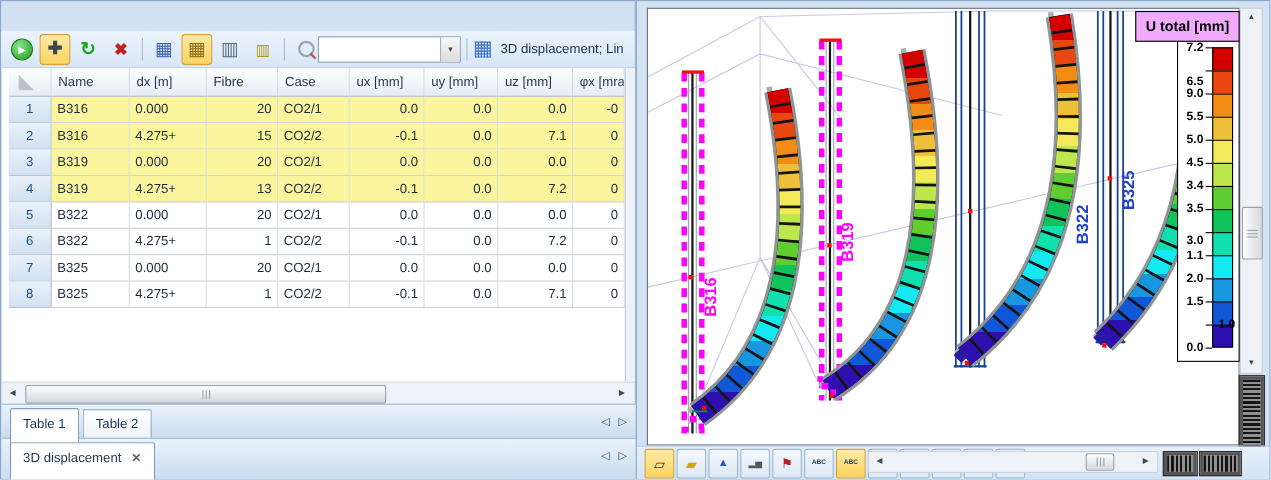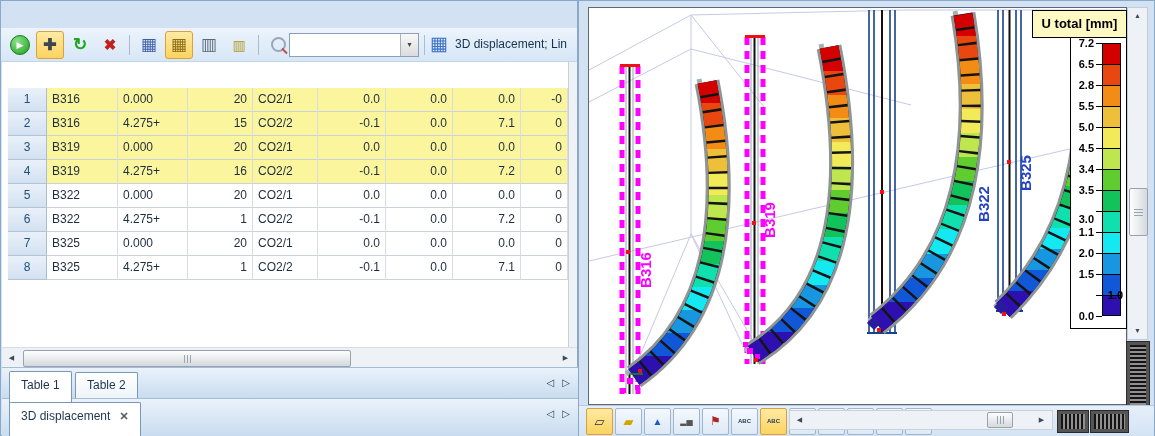--- a/index.html
+++ b/index.html
@@ -82,21 +82,21 @@
         font-size:12px;color:#1c3450;padding:0 11px;line-height:25px;cursor:pointer;box-sizing:border-box;}
   .tab.active{background:#fff;z-index:2;top:3px;height:44px;line-height:26px;}
   .tabnav{position:absolute;right:8px;top:9px;font-size:10px;color:#2c4258;display:flex;gap:8px;}
   .tabnav span{cursor:pointer;}
   .tabx{color:#55606c;font-size:11px;font-weight:bold;margin-left:9px;cursor:pointer;}
   
   #right{position:absolute;left:578px;top:0;width:577px;height:436px;background:#d2e2f3;
         border:1px solid #8aa8c9;box-sizing:border-box;}
   #viewport{position:absolute;left:9px;top:6px;width:537px;height:396px;background:#fff;border:1px solid #5a6a78;}
   #viewport svg{position:absolute;left:0;top:0;z-index:1;}
-  #legend-title{position:absolute;left:443px;top:2px;width:93px;height:26px;background:#fef9c3;
+  #legend-title{position:absolute;left:443px;top:2px;width:93px;height:26px;background:#f0abfc;
         border:1px solid #000;font-weight:bold;font-size:13px;color:#000;text-align:center;line-height:26px;z-index:3;}
   #legend-scale{position:absolute;left:481px;top:28px;width:55px;height:291px;background:#fff;
         border:1px solid #000;z-index:2;}
   .lseg{position:absolute;box-sizing:border-box;border:1px solid #000;border-bottom:none;}
   .lseg.last{border-bottom:1px solid #000;}
   .ltick{position:absolute;left:0;width:23px;text-align:right;font-size:11px;font-weight:bold;color:#000;line-height:12px;}
   .ldash{position:absolute;left:25px;width:6px;height:1px;background:#000;}
   
   .vscroll{position:absolute;left:548px;top:6px;width:21px;height:333px;background:#eef2f6;
         border:1px solid #c3cdd8;box-sizing:border-box;}
@@ -182,20 +182,31 @@
     <span class="cval"></span>
     <span class="carrow">▾</span>
   </div>
   <span class="tsep" style="position:absolute;left:419px;top:34px;"></span>
   <div class="report" style="position:absolute;left:427px;top:31px;width:150px;">
     <span class="glyph g-rep">▦</span>
     <span class="report-label">3D displacement; Lin</span>
   </div>
 
   <div id="tablewrap">
+    <div class="thead">
+      <div class="hcell c-num"></div>
+      <div class="hcell c-name">Name</div>
+      <div class="hcell c-dx">dx [m]</div>
+      <div class="hcell c-fibre">Fibre</div>
+      <div class="hcell c-case">Case</div>
+      <div class="hcell c-ux">ux [mm]</div>
+      <div class="hcell c-uy">uy [mm]</div>
+      <div class="hcell c-uz">uz [mm]</div>
+      <div class="hcell c-phix">φx [mra</div>
+    </div>
     <div class="rows">
         <div class="trow sel">
           <div class="cell c-num">1</div>
           <div class="cell c-name">B316</div>
           <div class="cell c-dx">0.000</div>
           <div class="cell c-fibre">20</div>
           <div class="cell c-case">CO2/1</div>
           <div class="cell c-ux">0.0</div>
           <div class="cell c-uy">0.0</div>
           <div class="cell c-uz">0.0</div>
@@ -220,21 +231,21 @@
           <div class="cell c-case">CO2/1</div>
           <div class="cell c-ux">0.0</div>
           <div class="cell c-uy">0.0</div>
           <div class="cell c-uz">0.0</div>
           <div class="cell c-phix">0</div>
         </div>
         <div class="trow sel">
           <div class="cell c-num">4</div>
           <div class="cell c-name">B319</div>
           <div class="cell c-dx">4.275+</div>
-          <div class="cell c-fibre">16</div>
+          <div class="cell c-fibre">13</div>
           <div class="cell c-case">CO2/2</div>
           <div class="cell c-ux">-0.1</div>
           <div class="cell c-uy">0.0</div>
           <div class="cell c-uz">7.2</div>
           <div class="cell c-phix">0</div>
         </div>
         <div class="trow">
           <div class="cell c-num">5</div>
           <div class="cell c-name">B322</div>
           <div class="cell c-dx">0.000</div>
@@ -549,23 +560,23 @@
         <div class="lseg" style="top: 111px; left: 31px; width: 19px; height: 21px; background: rgb(190, 230, 78);"></div>
         <div class="lseg" style="top: 132px; left: 31px; width: 19px; height: 21px; background: rgb(95, 204, 48);"></div>
         <div class="lseg" style="top: 153px; left: 31px; width: 19px; height: 21px; background: rgb(18, 194, 90);"></div>
         <div class="lseg" style="top: 174px; left: 31px; width: 19px; height: 21px; background: rgb(16, 224, 174);"></div>
         <div class="lseg" style="top: 195px; left: 31px; width: 19px; height: 21px; background: rgb(20, 232, 240);"></div>
         <div class="lseg" style="top: 216px; left: 31px; width: 19px; height: 21px; background: rgb(24, 150, 224);"></div>
         <div class="lseg" style="top: 237px; left: 31px; width: 19px; height: 21px; background: rgb(16, 88, 216);"></div>
         <div class="lseg last" style="top: 258px; left: 31px; width: 19px; height: 21px; background: rgb(46, 16, 176);"></div>
         <div class="ltick" style="top: 0px;">7.2</div>
         <div class="ldash" style="top: 6px;"></div>
-        <div class="ltick" style="top: 21px;">6.5</div>
+        <div class="ltick" style="top: 31px;">6.5</div>
         <div class="ldash" style="top: 27px;"></div>
-        <div class="ltick" style="top: 42px;">2.8</div>
+        <div class="ltick" style="top: 42px;">9.0</div>
         <div class="ldash" style="top: 48px;"></div>
         <div class="ltick" style="top: 63px;">5.5</div>
         <div class="ldash" style="top: 69px;"></div>
         <div class="ltick" style="top: 84px;">5.0</div>
         <div class="ldash" style="top: 90px;"></div>
         <div class="ltick" style="top: 105px;">4.5</div>
         <div class="ldash" style="top: 111px;"></div>
         <div class="ltick" style="top: 126px;">3.4</div>
         <div class="ldash" style="top: 132px;"></div>
         <div class="ltick" style="top: 147px;">3.5</div>

